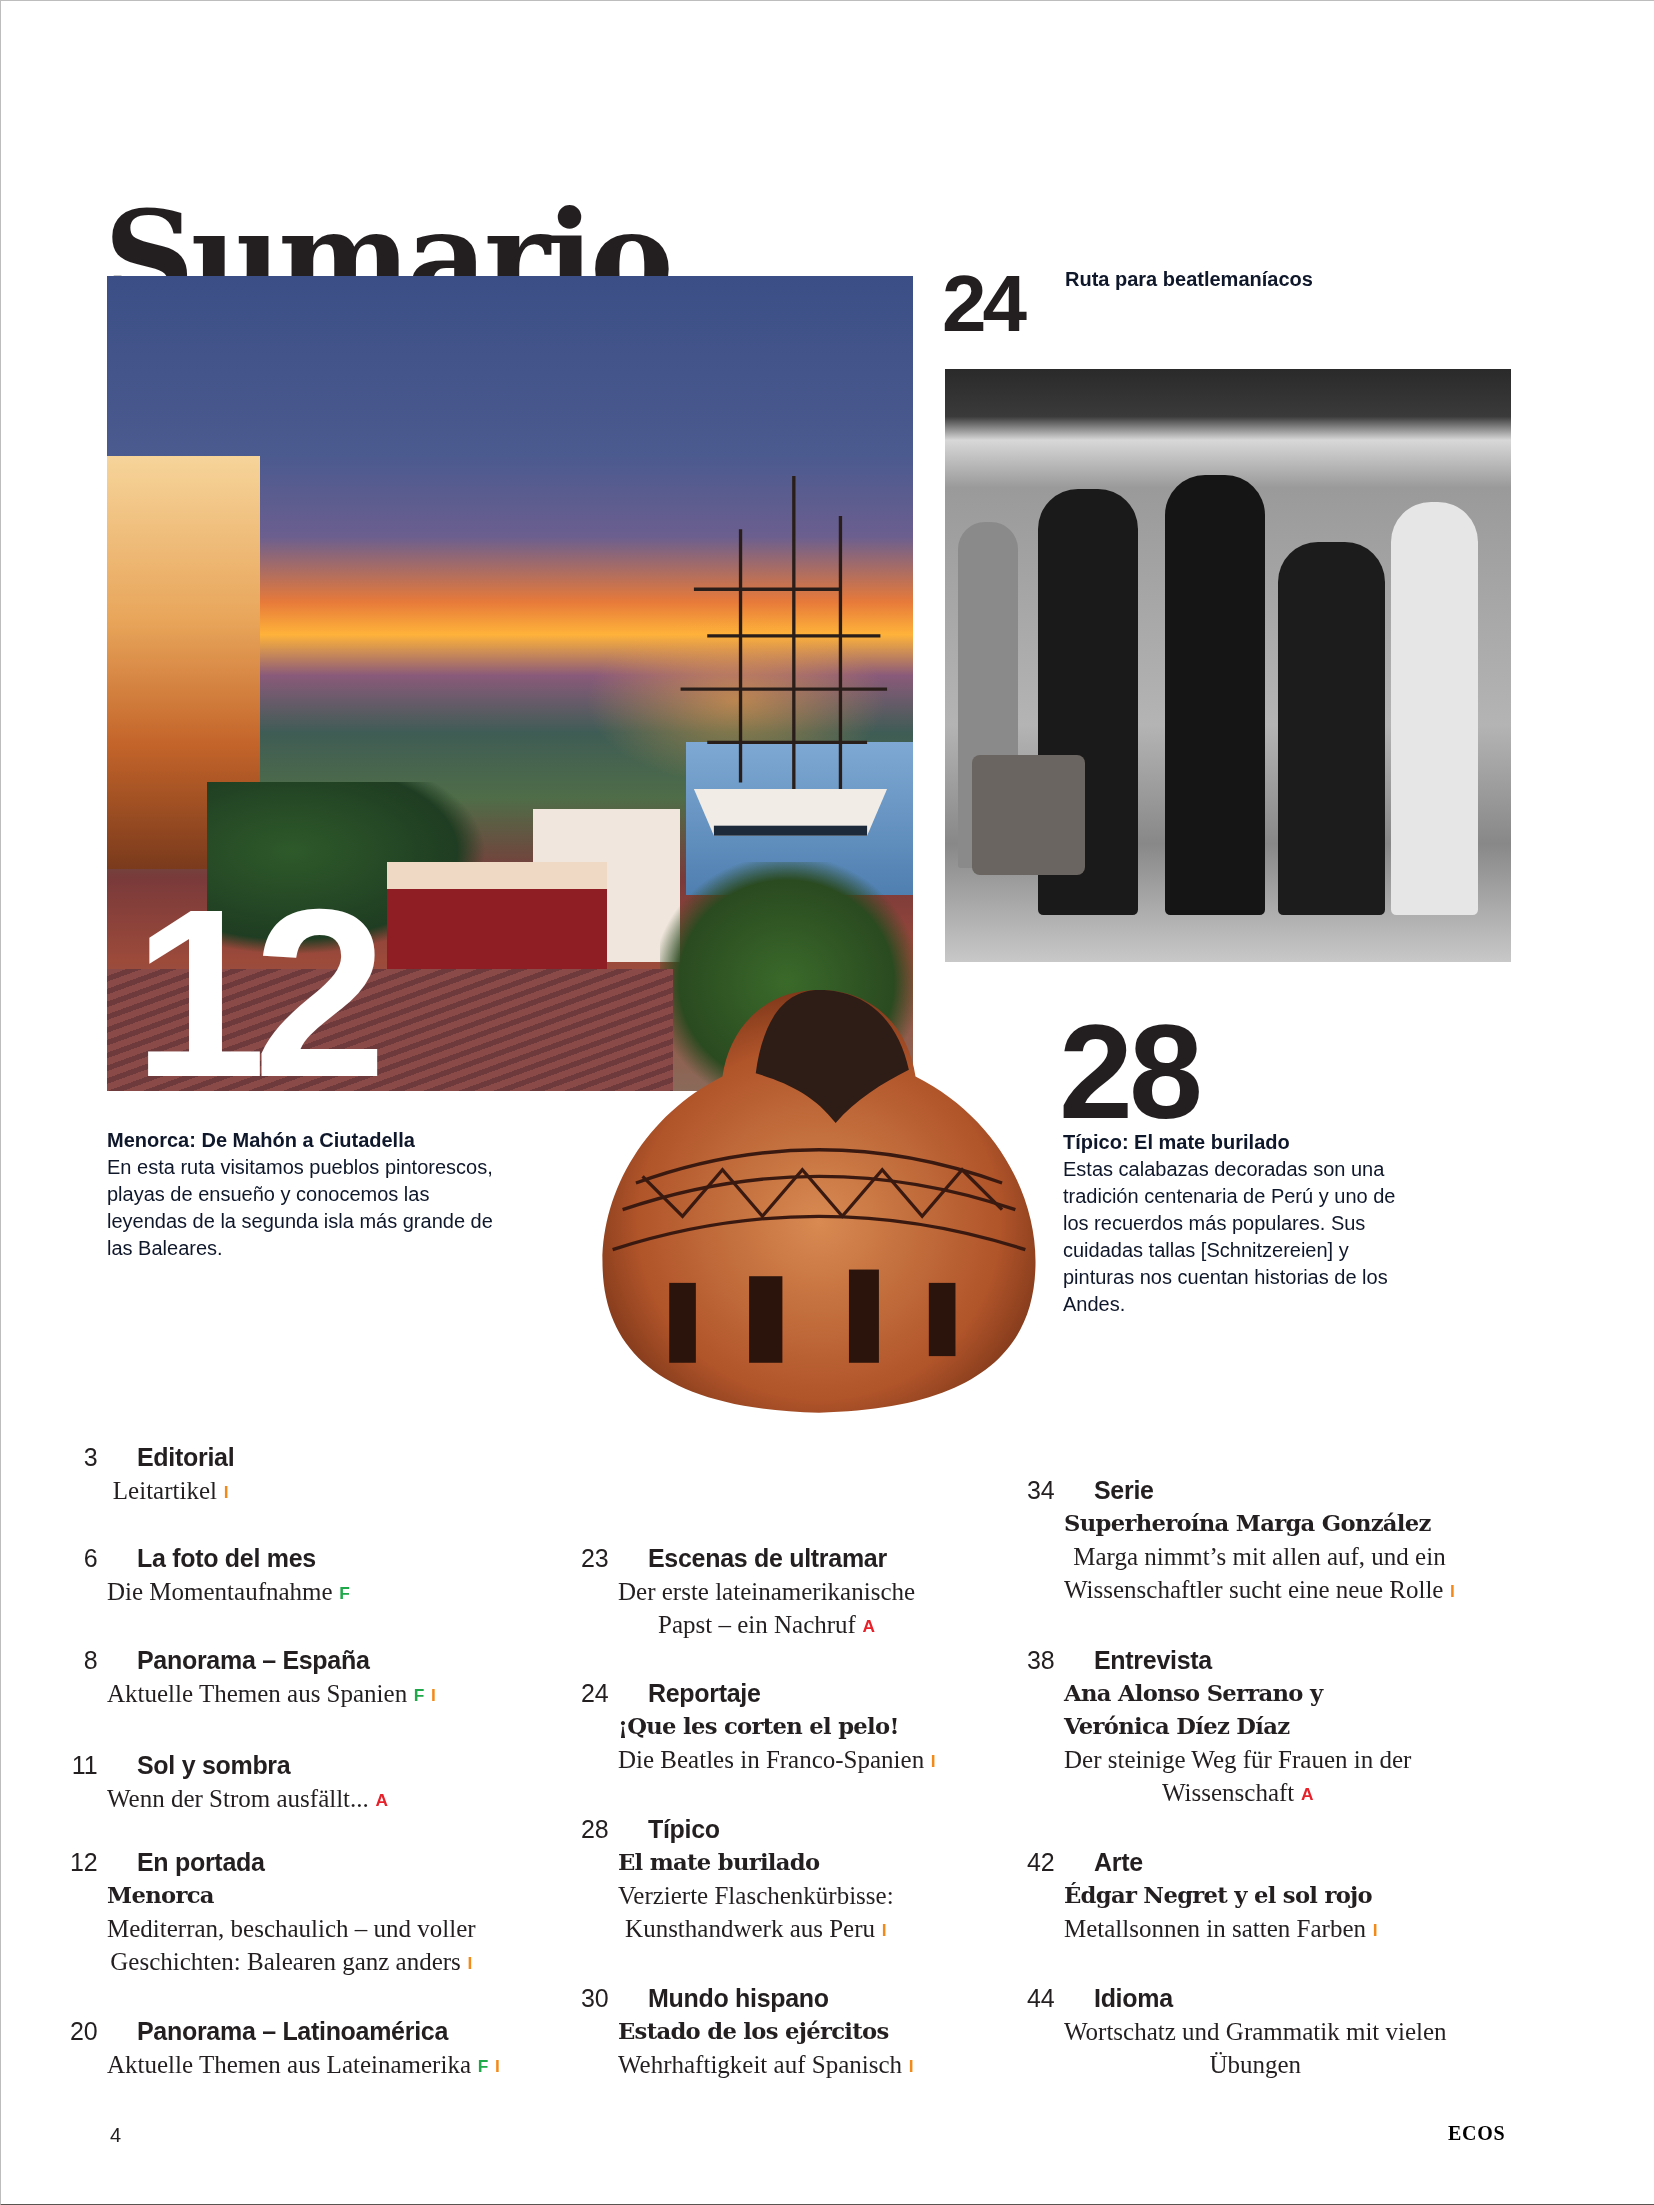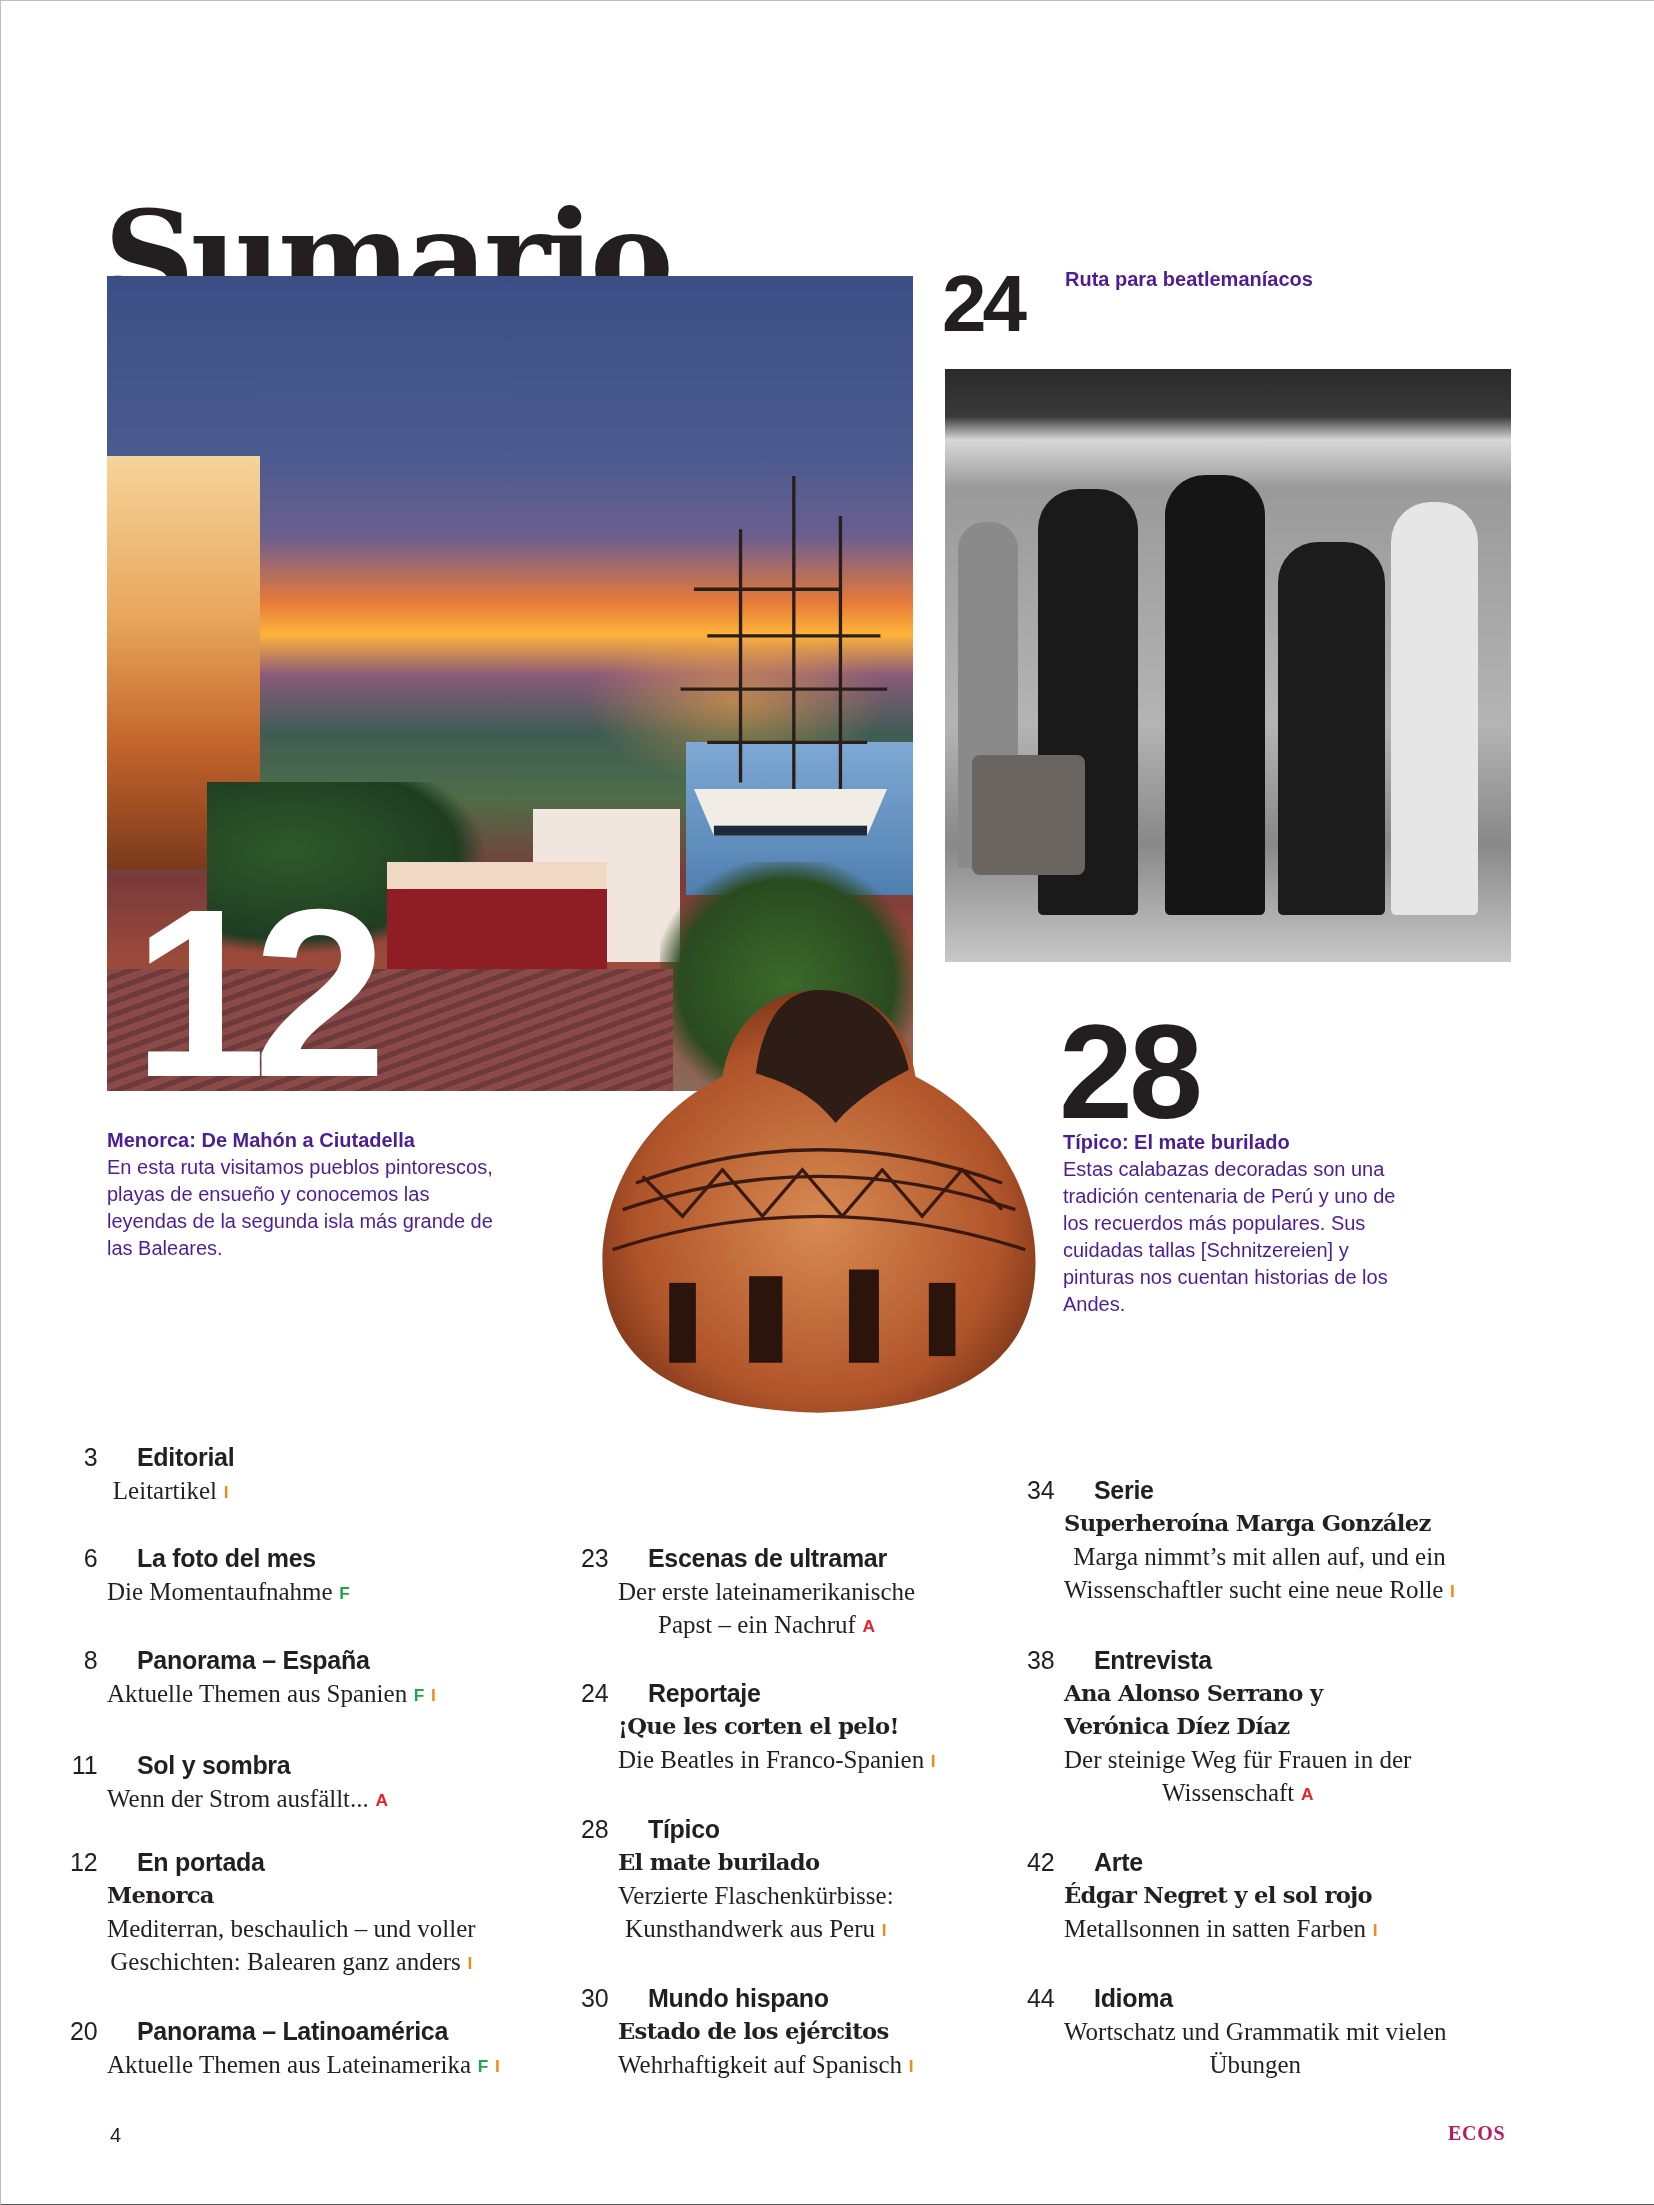--- a/index.html
+++ b/index.html
@@ -34,39 +34,39 @@
   .beatles-photo .bag { position: absolute; left: 27px; top: 386px; width: 113px; height: 120px; background: #6a6560; border-radius: 8px; }
   .beatles-photo .bg-man { position: absolute; left: 13.3px; top: 153px; width: 60px; height: 346px; background: #8a8a8a; border-radius: 27px 27px 2.7px 2.7px; }
 
   
   .gourd { position: absolute; left: 596px; top: 983px; width: 446px; height: 440px; }
 
   .feature-num { position: absolute; font-family: "Liberation Sans", sans-serif; font-weight: bold; color: #231f20; line-height: 1; letter-spacing: -4px; }
   .num24 { left: 942px; top: 264px; font-size: 80px; }
   .num28 { left: 1059px; top: 1006px; font-size: 133px; }
 
-  .feature-text { position: absolute; font-family: "Liberation Sans", sans-serif; font-size: 20px; line-height: 27px; color: #4c1d95; }
+  .feature-text { position: absolute; font-family: "Liberation Sans", sans-serif; font-size: 20px; line-height: 27px; color: #0f172a; }
   .feature-text .ft-title { font-weight: bold; }
   .ft24 { left: 1065px; top: 266px; width: 426px; }
   .ft12 { left: 107px; top: 1107px; width: 386px; margin-top: 20px; }
   .ft28 { left: 1063px; top: 1129px; width: 360px; }
 
   
   .toc-entry { position: absolute; }
   .toc-num { position: absolute; right: calc(100% + 9.3px); top: 0; font-family: "Liberation Sans", sans-serif; font-size: 25px; line-height: 33px; color: #231f20; white-space: nowrap; }
   .toc-section { font-family: "Liberation Sans", sans-serif; font-weight: bold; font-size: 25px; line-height: 33px; letter-spacing: -0.3px; white-space: nowrap; margin-left: 30px; }
   .toc-head { font-family: "DejaVu Serif", serif; font-weight: bold; font-size: 22.7px; line-height: 33px; letter-spacing: -0.7px; white-space: nowrap; }
   .toc-desc { font-family: "Liberation Serif", serif; font-size: 25px; line-height: 33px; white-space: nowrap; text-align: center; }
   .tag { display: inline-block; font-family: "Liberation Sans", sans-serif; font-weight: bold; font-size: 17.3px; margin-left: 6.7px; vertical-align: 1.3px; }
   .tag-f { color: #1fa84a; }
   .tag-i { color: #f28a1a; }
   .tag-a { color: #e8202a; }
 
   .footer-page { position: absolute; left: 110px; top: 2124px; font-family: "Liberation Sans", sans-serif; font-size: 20px; color: #231f20; }
-  .footer-brand { position: absolute; left: 1448px; top: 2122px; font-family: "Liberation Serif", serif; font-weight: bold; font-size: 20px; letter-spacing: 0.7px; color: #be185d; }
+  .footer-brand { position: absolute; left: 1448px; top: 2122px; font-family: "Liberation Serif", serif; font-weight: bold; font-size: 20px; letter-spacing: 0.7px; color: #000000; }
 </style>
 </head>
 <body>
 
 <div class="page-border"></div>
 
 <h1 class="title">Sumario</h1>
 
 <div class="menorca-photo">
   <div class="cliff"></div>

